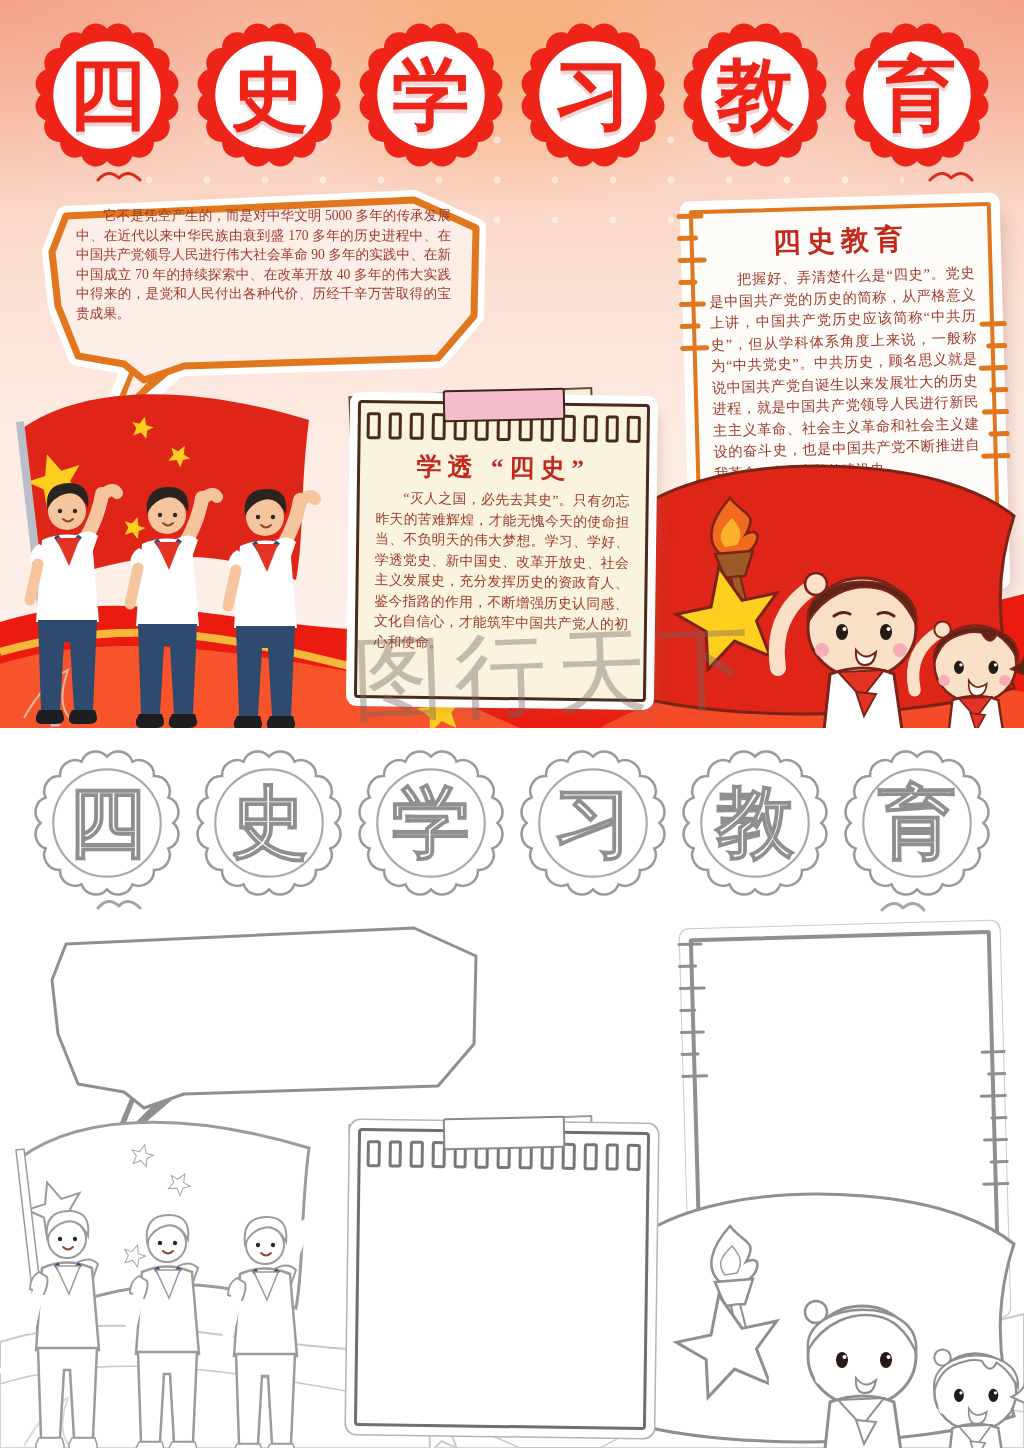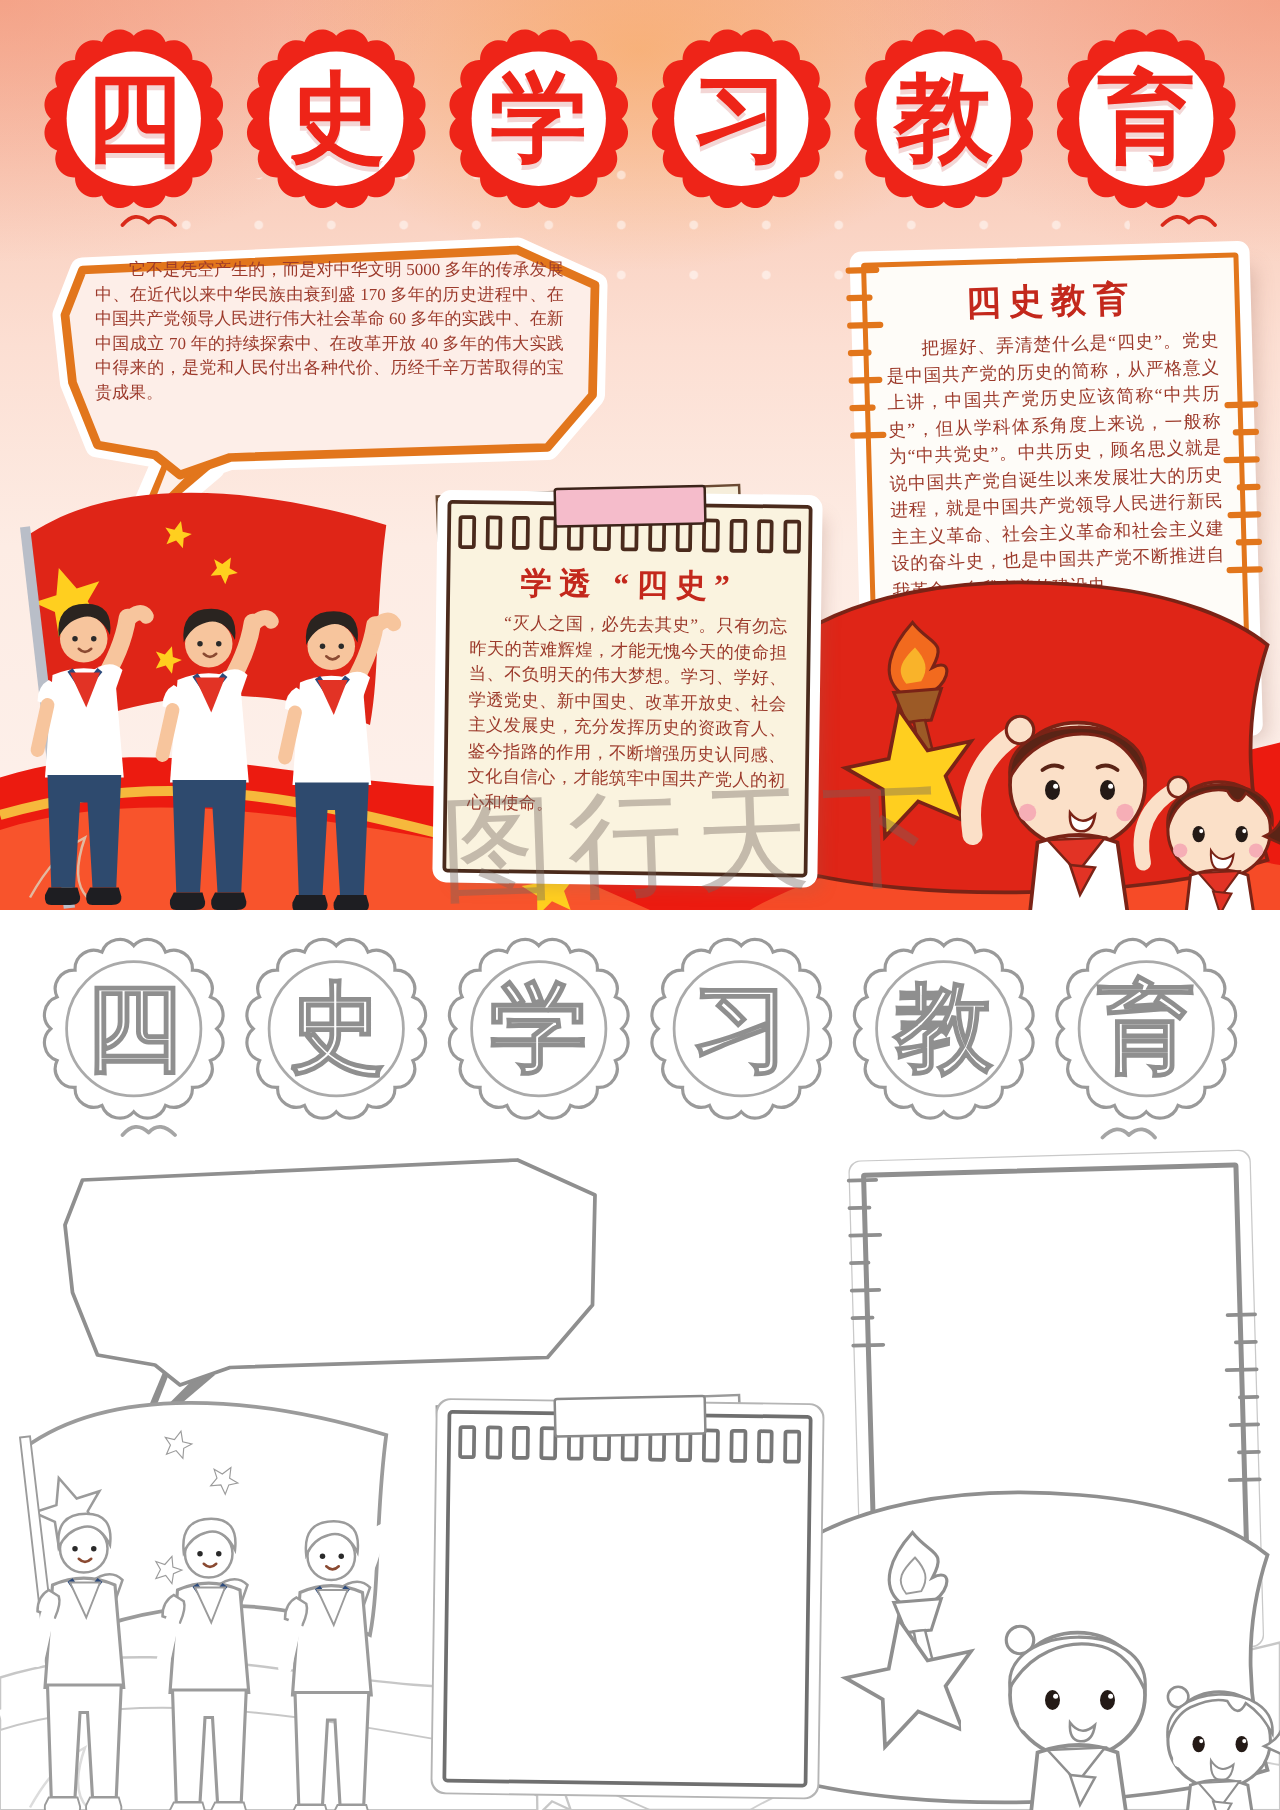--- a/index.html
+++ b/index.html
@@ -260,21 +260,21 @@
 
     <div class="bubble">
       <svg viewBox="0 0 478 250">
         <path class="bb-halo" d="M42,28 L390,12 L452,40 L450,128 L414,170 L160,178 L120,192 L100,176 L54,168 L34,118 L28,64 Z"></path>
         <path class="bb-halo" d="M108,180 L82,240 L146,186 Z"></path>
         <path class="bb-tail-o" d="M108,178 L82,240 L148,184 Z"></path>
         <path class="bb-tail-i" d="M114,176 L96,222 L136,182 Z"></path>
         <path class="bb-fill" d="M42,28 L390,12 L452,40 L450,128 L414,170 L160,178 L120,192 L100,176 L54,168 L34,118 L28,64 Z"></path>
       </svg>
       <div class="bubble-text">
-        <p class="sec-body">它不是凭空产生的，而是对中华文明 5000 多年的传承发展中、在近代以来中华民族由衰到盛 170 多年的历史进程中、在中国共产党领导人民进行伟大社会革命 60 多年的实践中、在新中国成立 70 年的持续探索中、在改革开放 40 多年的伟大实践中得来的，是党和人民付出各种代价、历经千辛万苦取得的宝贵成果。</p>
+        <p class="sec-body">它不是凭空产生的，而是对中华文明 5000 多年的传承发展中、在近代以来中华民族由衰到盛 170 多年的历史进程中、在中国共产党领导人民进行伟大社会革命 90 多年的实践中、在新中国成立 70 年的持续探索中、在改革开放 40 多年的伟大实践中得来的，是党和人民付出各种代价、历经千辛万苦取得的宝贵成果。</p>
       </div>
     </div>
 
     <div class="rbox">
       <svg class="comb left" viewBox="0 0 30 230">
         <path d="M4,8 h22 M4,30 h16 M4,52 h24 M4,74 h14 M4,96 h22 M4,118 h16 M4,140 h24"></path>
       </svg>
       <svg class="comb right" viewBox="0 0 30 230">
         <path d="M4,8 h22 M4,30 h16 M4,52 h24 M4,74 h14 M4,96 h22 M4,118 h16 M4,140 h24"></path>
       </svg>

